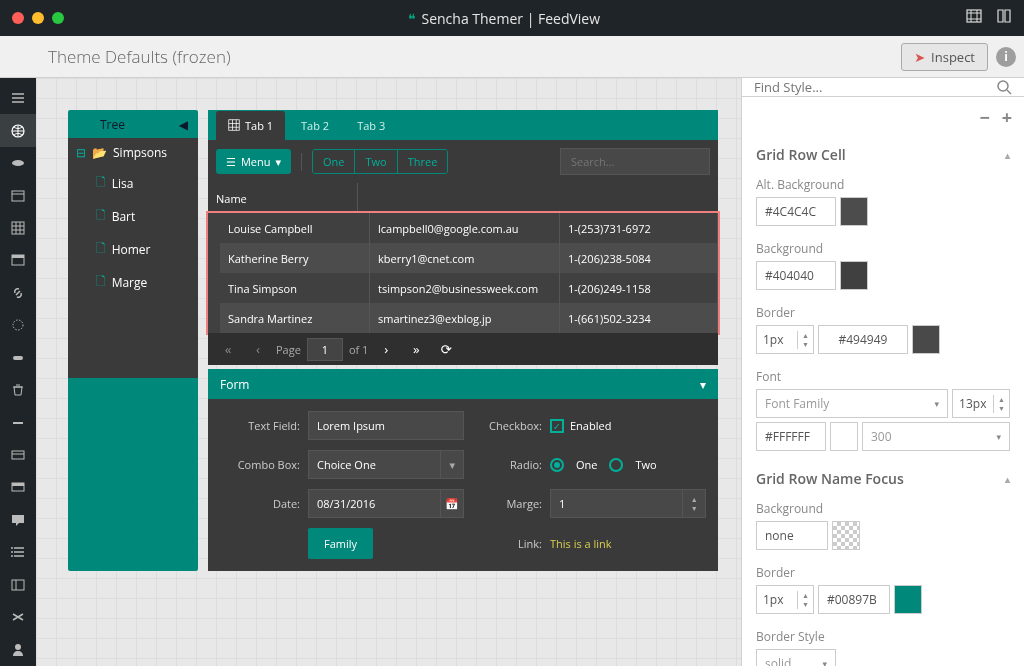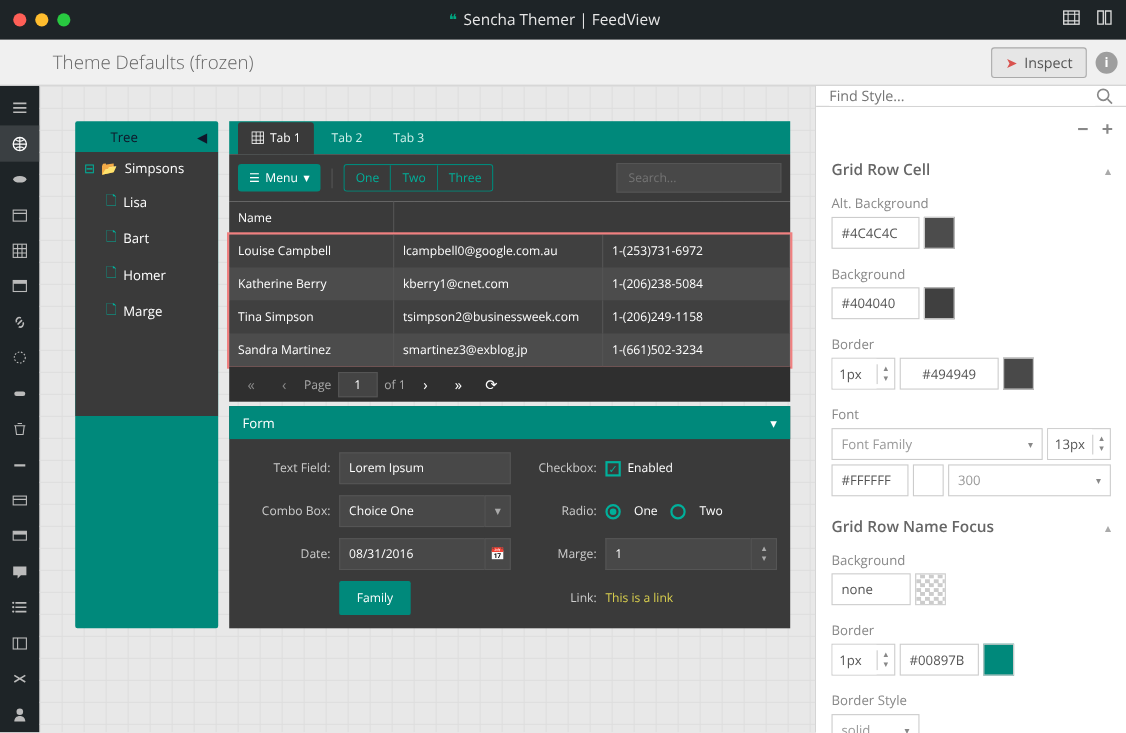--- a/index.html
+++ b/index.html
@@ -50,21 +50,21 @@
 .seg { display: flex; gap: 0; border: 1px solid #00897b; border-radius: 3px; overflow: hidden; }
 .seg-btn { background: #3a3a3a; color: #00b09b; padding: 4px 10px; font-size: 11px; border: none; border-right: 1px solid #00897b; cursor: pointer; }
 .seg-btn:last-child { border-right: none; }
 .search-inp { margin-left: auto; background: #484848; border: 1px solid #555; color: #ccc; padding: 5px 10px; font-size: 11px; width: 150px; }
 .grid { background: #404040; outline: 2px solid #f08080; }
 .grid-head { display: flex; background: #3a3a3a; color: #fff; font-size: 11px; height: 30px; border-bottom: 1px solid #555; flex-direction: column; }
 .col { padding: 8px; border-right: 1px solid #555; }
 .col.n { width: 150px; }
 .col.e { width: 190px; }
 .col.p { flex: 1; }
-.grid-row { display: flex; color: #fff; font-size: 11px; height: 30px; }
+.grid-row { display: flex; color: #fff; font-size: 11px; height: 30px; margin-left: 12px; }
 .grid-row:nth-child(odd) { background: #404040; }
 .grid-row:nth-child(even) { background: #4c4c4c; }
 .pager { background: #2f2f2f; height: 32px; display: flex; align-items: center; gap: 6px; padding: 0 8px; color: #aaa; font-size: 11px; }
 .pg-btn { width: 24px; height: 22px; background: transparent; border: none; color: #888; cursor: pointer; display: flex; align-items: center; justify-content: center; }
 .pg-btn.e { color: #fff; }
 .pg-inp { width: 36px; background: #444; border: 1px solid #555; color: #fff; text-align: center; padding: 3px; font-size: 11px; }
 .form-panel { background: #3a3a3a; margin-top: 4px; }
 .form-header { background: #00897b; height: 30px; display: flex; align-items: center; justify-content: space-between; padding: 0 12px; color: #fff; font-size: 12px; }
 .form-body { padding: 12px; display: grid; grid-template-columns: 80px 1fr 70px 1fr; gap: 10px 8px; font-size: 11px; color: #ccc; align-items: center; }
 .flabel { text-align: right; }

